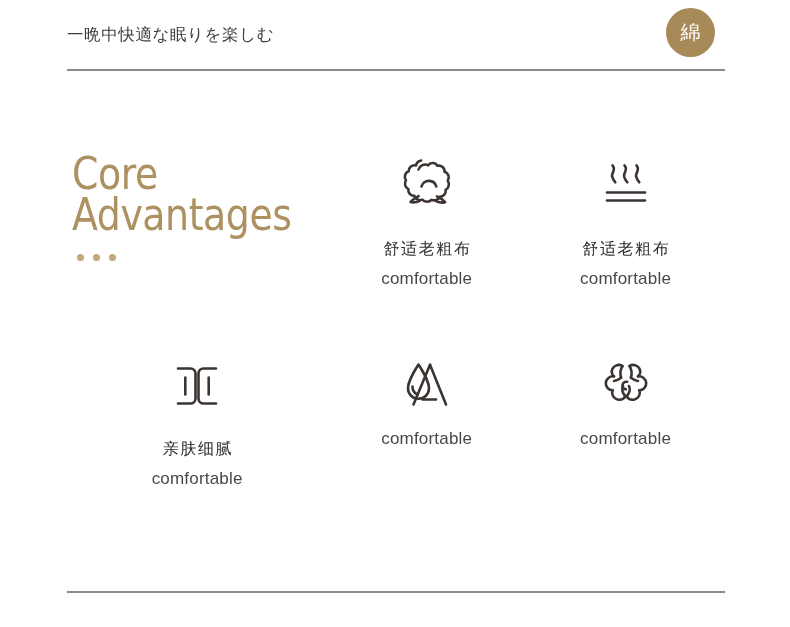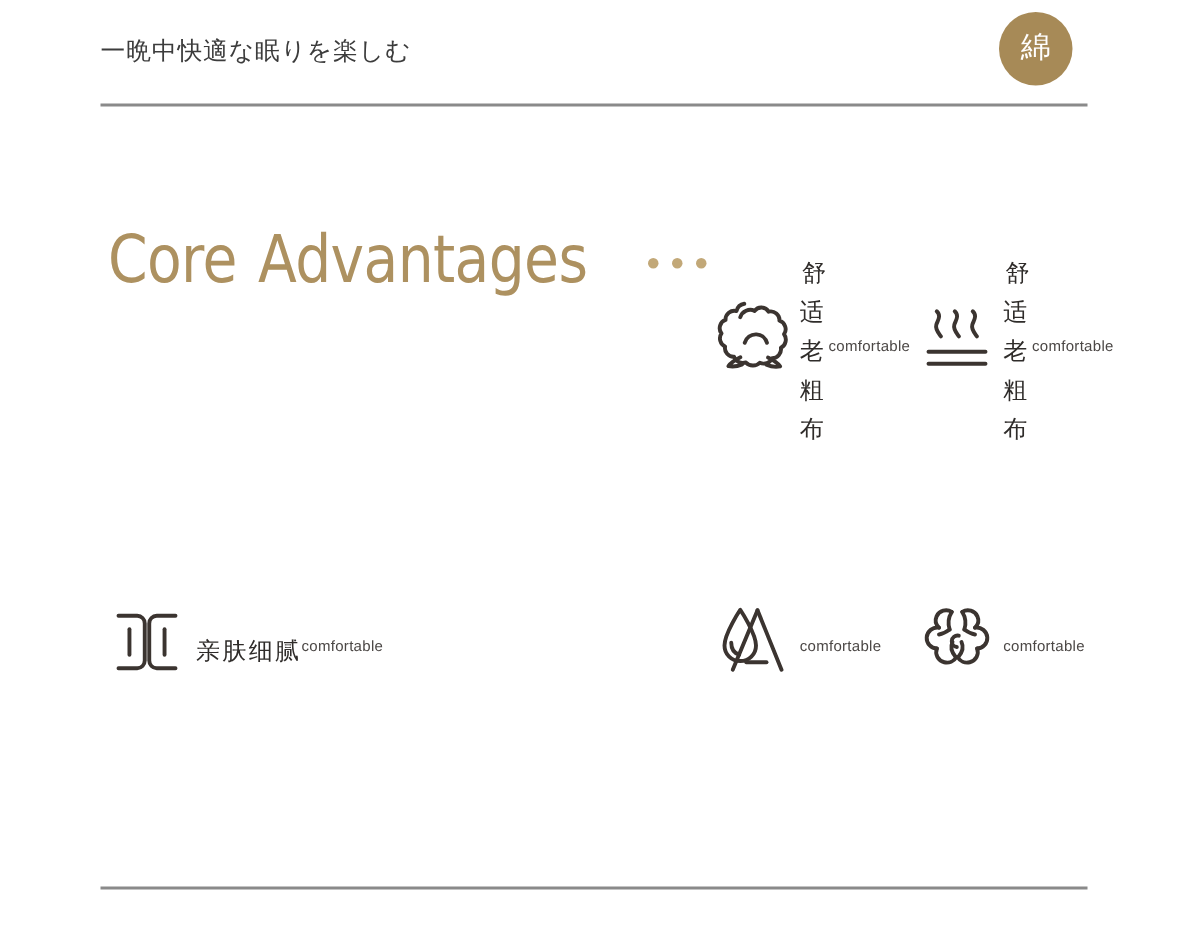--- a/index.html
+++ b/index.html
@@ -15,20 +15,21 @@
     color: #3a3330;
     position: relative;
     overflow: hidden;
   }
 
   
   .page {
     width: 634px;
     height: 627px;
     position: relative;
+    text-align: center;
   }
 
   .header {
     position: absolute;
     left: 0; top: 0;
     width: 790px;
     height: 72px;
   }
 
   .header-title {
@@ -77,21 +78,21 @@
     top: 150px;
     width: 658px;
     display: grid;
     grid-template-columns: repeat(3, 1fr);
     grid-template-rows: 155px 155px;
     row-gap: 45px;
   }
 
   .cell {
     display: flex;
-    flex-direction: row;
+    flex-direction: column;
     align-items: center;
   }
 
   
   .headline {
     align-items: flex-start;
     padding-left: 5px;
     padding-top: 4px;
   }
 
@@ -135,21 +136,21 @@
     margin-top: 14px;
     font-size: 16px;
     line-height: 26px;
     letter-spacing: 1.6px;
     color: #2f2c2a;
     text-indent: 1.6px;
   }
 
   .label-en {
     margin-top: 9px;
-    font-size: 10px;
+    font-size: 17px;
     line-height: 16px;
     letter-spacing: 0.2px;
     color: #4b4745;
   }
 </style>
 </head>
 <body>
 
 <div class="page">
 

